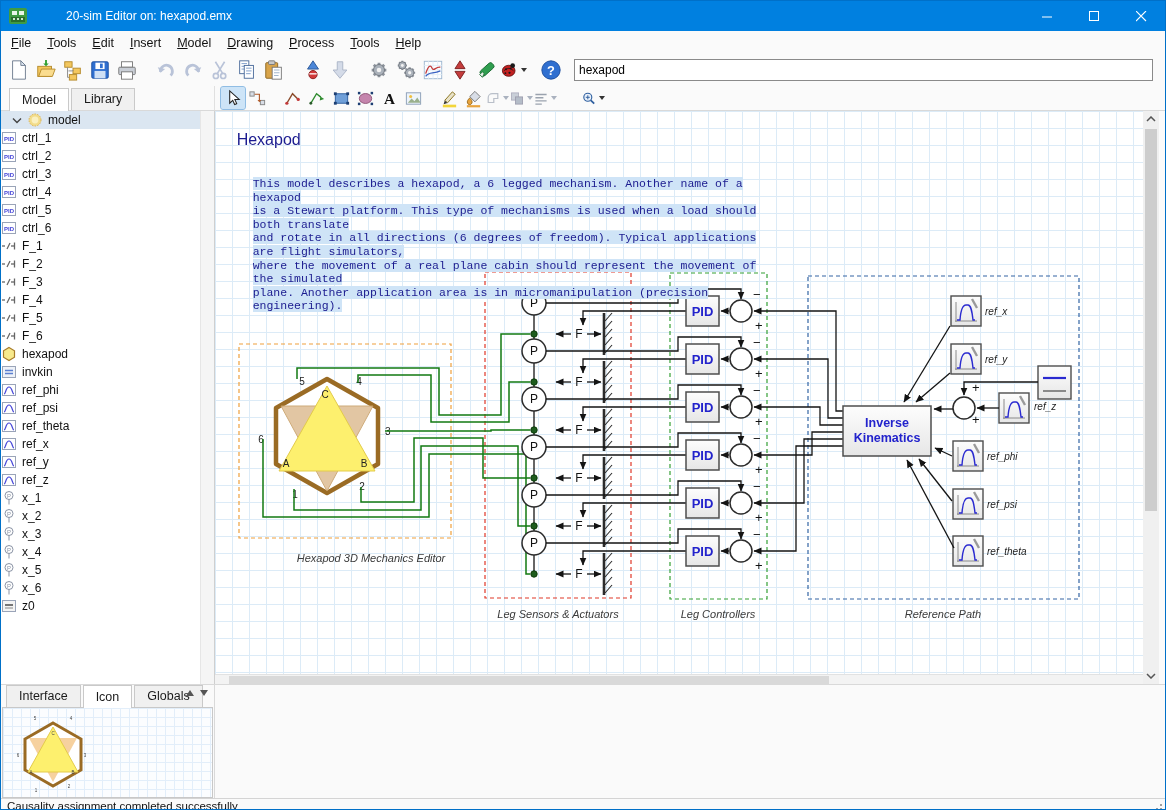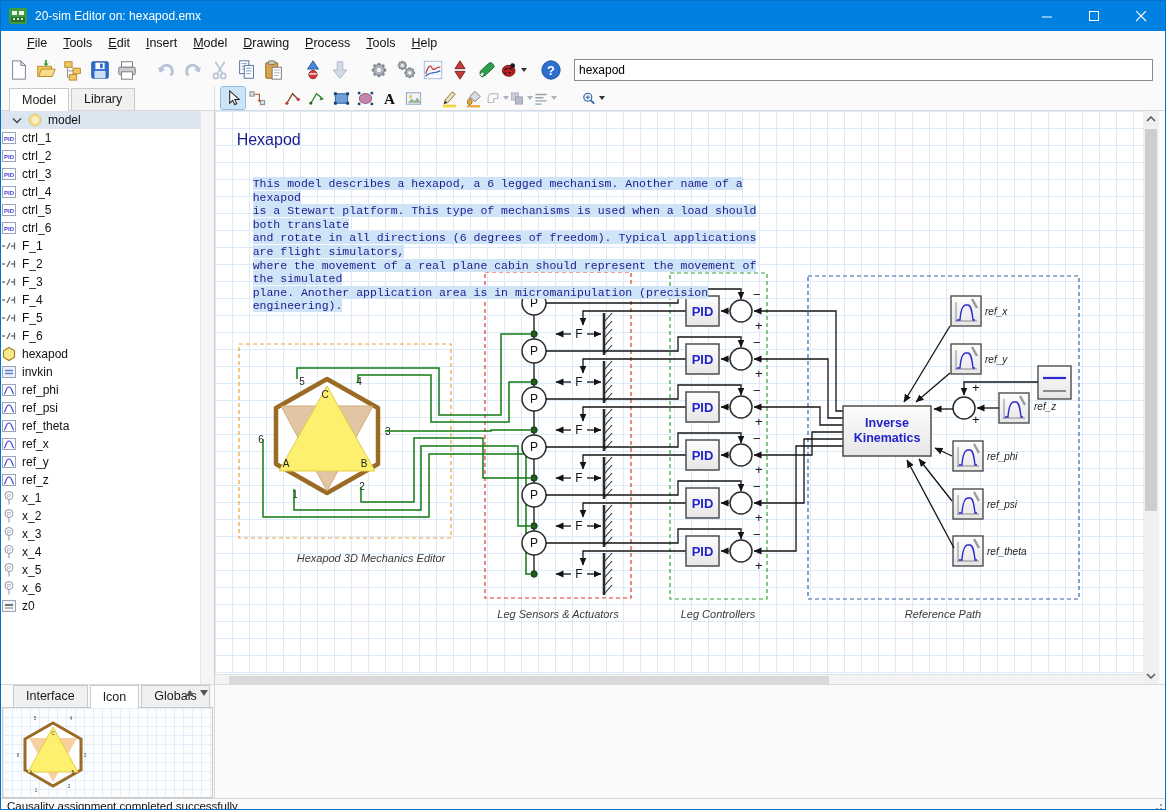--- a/index.html
+++ b/index.html
@@ -1,28 +1,28 @@
 <!DOCTYPE html>
 <html><head>
 <meta charset="utf-8">
 <style>
   * { box-sizing: border-box; margin: 0; padding: 0; }
   html,body { width:1166px; height:810px; }
   body { font-family: "Liberation Sans", sans-serif; font-size:12px; color:#1a1a1a; background:#fff; }
   .window { position:relative; width:1166px; height:810px; border:1px solid #0070c8; background:#fbfbfb; overflow:hidden; }
 
   
-  .titlebar { height:30px; background:#0080e0; display:flex; align-items:center; color:#fff; }
+  .titlebar { height:30px; background:#0080e0; display:flex; align-items:center; color:#fff;gap:31px; }
   .appicon { width:18px; height:16px; margin:0 8px 0 8px; display:inline-flex; }
   .title { font-size:12px; }
   .winbtns { margin-left:auto; display:flex; height:100%; }
   .wbtn { width:47px; height:100%; display:flex; align-items:center; justify-content:center; cursor:default; }
 
   
-  .menubar { height:23px; background:#fafafa; display:flex; align-items:center; padding-left:18px; }
+  .menubar { height:23px; background:#fafafa; display:flex; align-items:center; padding-left:2px; }
   .menu-item { display:inline-block; padding:3px 8px; font-size:12.5px; color:#111; }
   .menu-item::first-letter { text-decoration: underline; }
 
   
   .toolbar1 { height:32px; background:#fafafa; display:flex; align-items:center; padding:0 4px; }
   .tbtn { width:27px; height:27px; display:inline-flex; align-items:center; justify-content:center; border-radius:2px; }
   .tbtn svg { width:22px; height:22px; }
   .tgap { width:12px; }
   .dd { width:0; height:0; border-left:3.5px solid transparent; border-right:3.5px solid transparent; border-top:4px solid #333; margin-left:2px; }
   .dd.dis { border-top-color:#aab2bf; }
@@ -72,21 +72,21 @@
   .sym { font:12px "Liberation Sans",sans-serif; fill:#111; }
   .hexl { font:10px "Liberation Sans",sans-serif; fill:#222; }
   .reflab { font:italic 10px "Liberation Sans",sans-serif; fill:#222; }
   .sign { font:13px "Liberation Sans",sans-serif; fill:#111; }
   .mini { font:4.5px "Liberation Sans",sans-serif; fill:#444; }
 
   
   .bottom { height:114px; display:flex; border-top:1px solid #d9d9d9; background:#fafafa; }
   .bleft { width:214px; border-right:1px solid #d9d9d9; }
   .bright { flex:1; }
-  .btabs { height:22px; display:flex; align-items:flex-end; padding-left:12px; position:relative; }
+  .btabs { height:22px; display:flex; align-items:flex-end; padding-left:5px; position:relative; }
   .tabarrows { position:absolute; right:6px; top:5px; display:flex; gap:6px; }
   .tri-up { width:0;height:0;border-left:4px solid transparent;border-right:4px solid transparent;border-bottom:6px solid #555; }
   .tri-dn { width:0;height:0;border-left:4px solid transparent;border-right:4px solid transparent;border-top:6px solid #555; }
   .bcontent { height:91px; margin:0 1px 1px 1px; border:1px solid #c8c8c8; background:#fff; }
   .iconprev { background:#fbfdff;
     background-image: linear-gradient(#e2eefa 1px, transparent 1px), linear-gradient(90deg, #e2eefa 1px, transparent 1px);
     background-size:9px 9px; }
 
   
   .statusbar { height:15px; background:#fafafa; border-top:1px solid #d4d4d4; display:flex; align-items:center; padding-left:6px; font-size:11.5px; color:#111; position:relative; }

